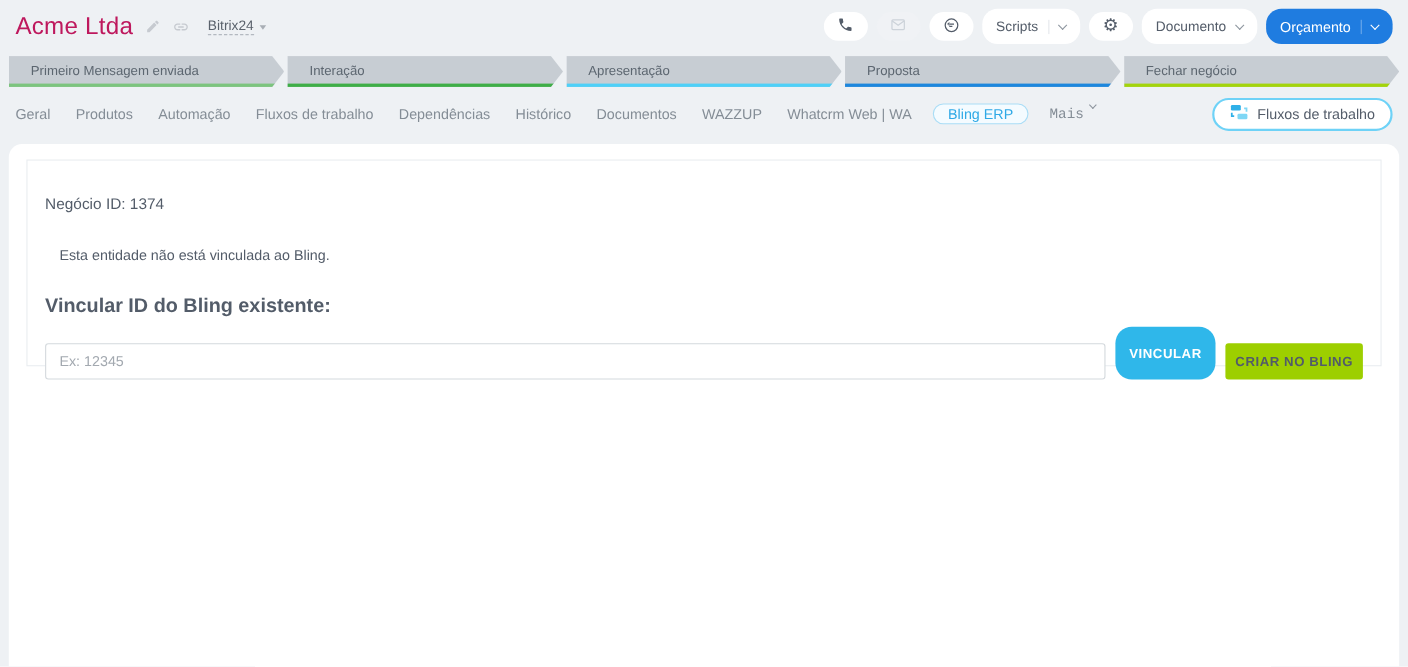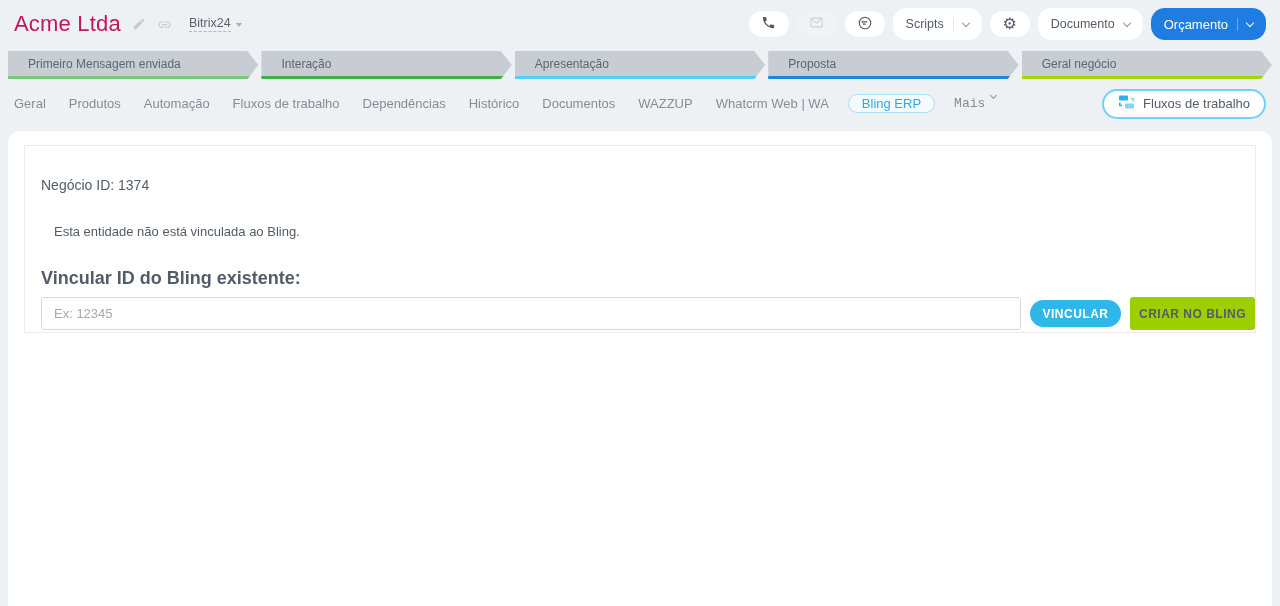--- a/index.html
+++ b/index.html
@@ -82,33 +82,33 @@
     font-size: 13px; color: #535c69; font-family: inherit; cursor: pointer; white-space: nowrap;
   }
 
   
   .content-shell {
     flex: 1; margin: 12px 8px 0 8px; background: #fff;
     border-radius: 12px 12px 0 0; padding: 14px 16px 0 16px;
   }
   .card {
     border: 1px solid #e9edf0; background: #fff; height: 188px;
-    padding: 31px 0 20px 16px;
+    padding: 31px 16px 20px 16px;
   }
   .deal-id { font-size: 14px; color: #535c69; }
   .status-msg { font-size: 13px; color: #535c69; margin: 31px 0 0 13px; }
   .link-label { font-size: 18px; font-weight: bold; color: #535c69; margin-top: 29px; }
-  .link-row { display: flex; align-items: center; gap: 9px; margin-top: 8px; }
+  .link-row { display: flex; align-items: flex-end; gap: 9px; margin-top: 8px; }
   .link-input {
     flex: 1; height: 33px; border: 1px solid #d4d9dd; border-radius: 3px;
     padding: 0 12px; font-size: 13px; color: #535c69; font-family: inherit; outline: none;
   }
   .link-input::placeholder { color: #a3a9b0; }
   .btn-vincular {
-    width: 91px; height: 27px; background: #2fb7ea; color: #fff; border: none;
+    width: 91px; height: 48px; background: #2fb7ea; color: #fff; border: none;
     border-radius: 15px; font-size: 12px; font-weight: bold; letter-spacing: .5px;
     font-family: inherit; cursor: pointer;
   }
   .btn-criar {
     width: 125px; height: 33px; background: #9dcf00; color: #525c69; border: none;
     border-radius: 3px; font-size: 12px; font-weight: bold; letter-spacing: .5px;
     font-family: inherit; cursor: pointer;
   }
 </style>
 </head>
@@ -189,21 +189,21 @@
   </div>
   <div class="stage">
     <span>Apresentação</span>
     <span class="stage-underline" style="background: rgb(78, 208, 248);"></span>
   </div>
   <div class="stage">
     <span>Proposta</span>
     <span class="stage-underline" style="background: rgb(29, 135, 221);"></span>
   </div>
   <div class="stage">
-    <span>Geral negócio</span>
+    <span>Fechar negócio</span>
     <span class="stage-underline" style="background: rgb(163, 212, 11);"></span>
   </div>
 </div>
 
 <div class="tabs-row">
   <span class="tab">Geral</span>
   <span class="tab">Produtos</span>
   <span class="tab">Automação</span>
   <span class="tab">Fluxos de trabalho</span>
   <span class="tab">Dependências</span>

